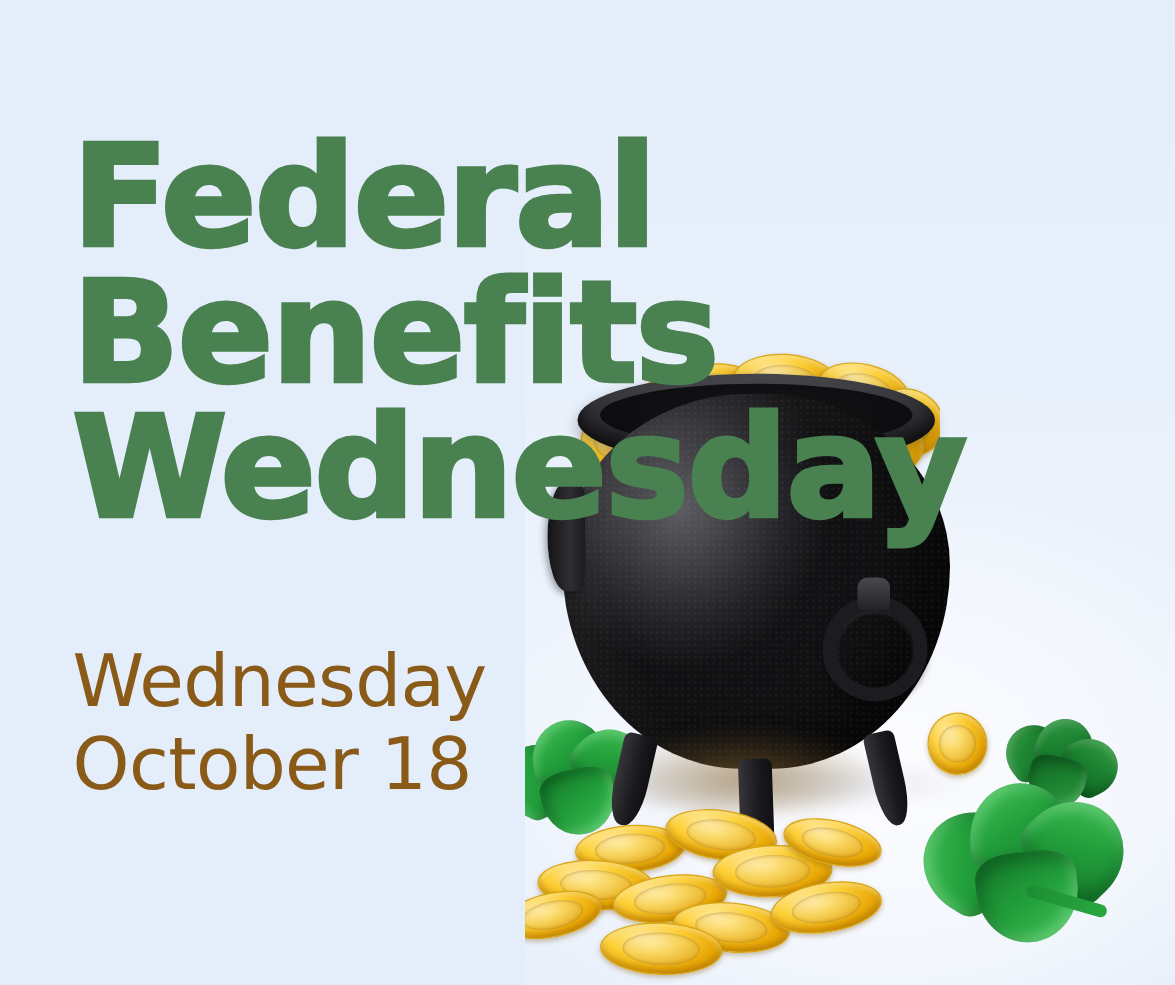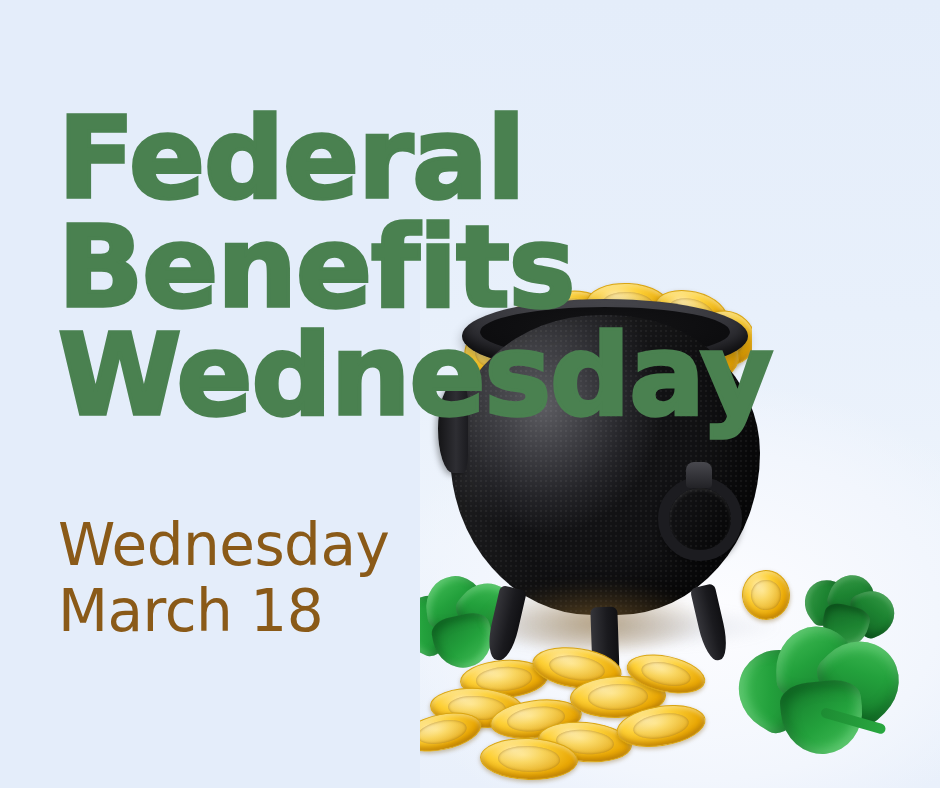--- a/index.html
+++ b/index.html
@@ -300,16 +300,16 @@
   </div>
 
   <div class="headline">
     <span class="hl-line">Federal</span>
     <span class="hl-line">Benefits</span>
     <span class="hl-line">Wednesday</span>
   </div>
 
   <div class="datetime">
     <span class="dt-line">Wednesday</span>
-    <span class="dt-line">March 18</span>
+    <span class="dt-line">October 18</span>
   </div>
 
 </div>
 
 </body></html>

